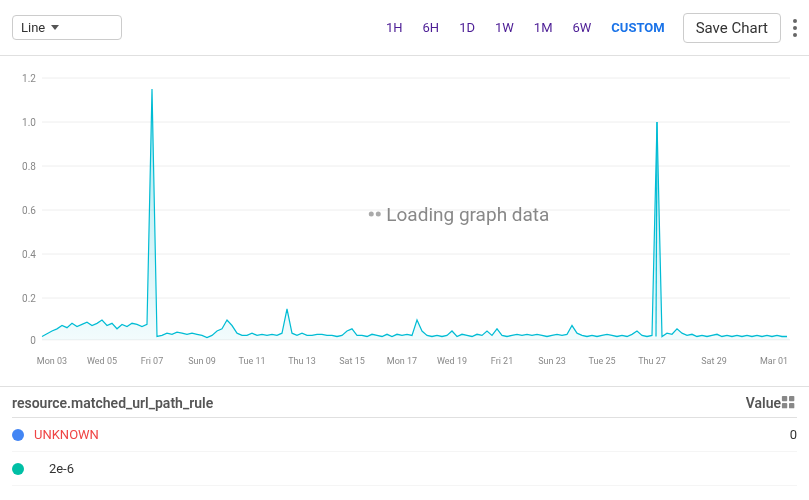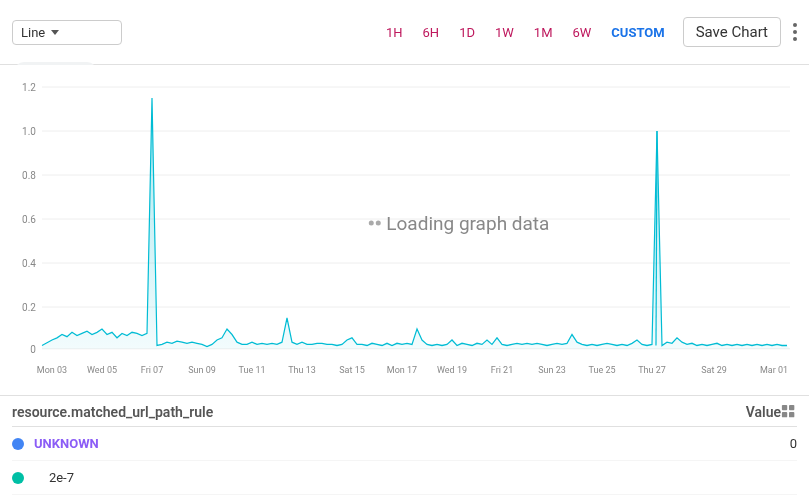--- a/index.html
+++ b/index.html
@@ -10,21 +10,21 @@
       height: 500px;
       overflow: hidden;
       font-size: 12px;
       color: #333;
     }
 
     
     .toolbar {
       display: flex;
       align-items: center;
-      height: 65px;
+      height: 56px;
       border-bottom: 1px solid #e0e0e0;
       padding: 0 12px;
       gap: 8px;
     }
     .chart-type-select {
       display: flex;
       align-items: center;
       border: 1px solid #ccc;
       border-radius: 4px;
       padding: 4px 8px;
@@ -48,21 +48,21 @@
     .spacer { flex: 1; }
     .time-range-buttons {
       display: flex;
       align-items: center;
       gap: 16px;
     }
     .time-btn {
       font-size: 13px;
       cursor: pointer;
       padding: 4px 2px;
-      color: #be185d;
+      color: #4c1d95;
       background: none;
       border: none;
       font-family: inherit;
     }
     .time-btn.active {
       color: #1a73e8;
       font-weight: 700;
     }
     .time-btn.custom {
       color: #1a73e8;
@@ -180,21 +180,21 @@
       border-bottom: 1px solid #f5f5f5;
       font-size: 13px;
     }
     .legend-dot {
       width: 12px;
       height: 12px;
       border-radius: 50%;
       margin-right: 10px;
       flex-shrink: 0;
     }
-    .legend-name { flex: 1; color: #8b5cf6; font-weight: bold; }
+    .legend-name { flex: 1; color: #ef4444; }
     .legend-value { color: #333; font-size: 13px; min-width: 40px; text-align: right; }
   </style>
 </head>
 <body>
 
 <div class="toolbar">
   <div class="chart-type-select">
     <span>Line</span>
     <div class="chevron-icon"></div>
   </div>
@@ -345,15 +345,15 @@
   </div>
 
   <div class="legend-row">
     <div class="legend-dot" style="background:#4285f4;"></div>
     <span class="legend-name">UNKNOWN</span>
     <span class="legend-value">0</span>
   </div>
 
   <div class="legend-row">
     <div class="legend-dot" style="background:#00bfa5;"></div>
-    <span class="legend-value">2e-7</span>
+    <span class="legend-value">2e-6</span>
   </div>
 </div>
 
 </body></html>

